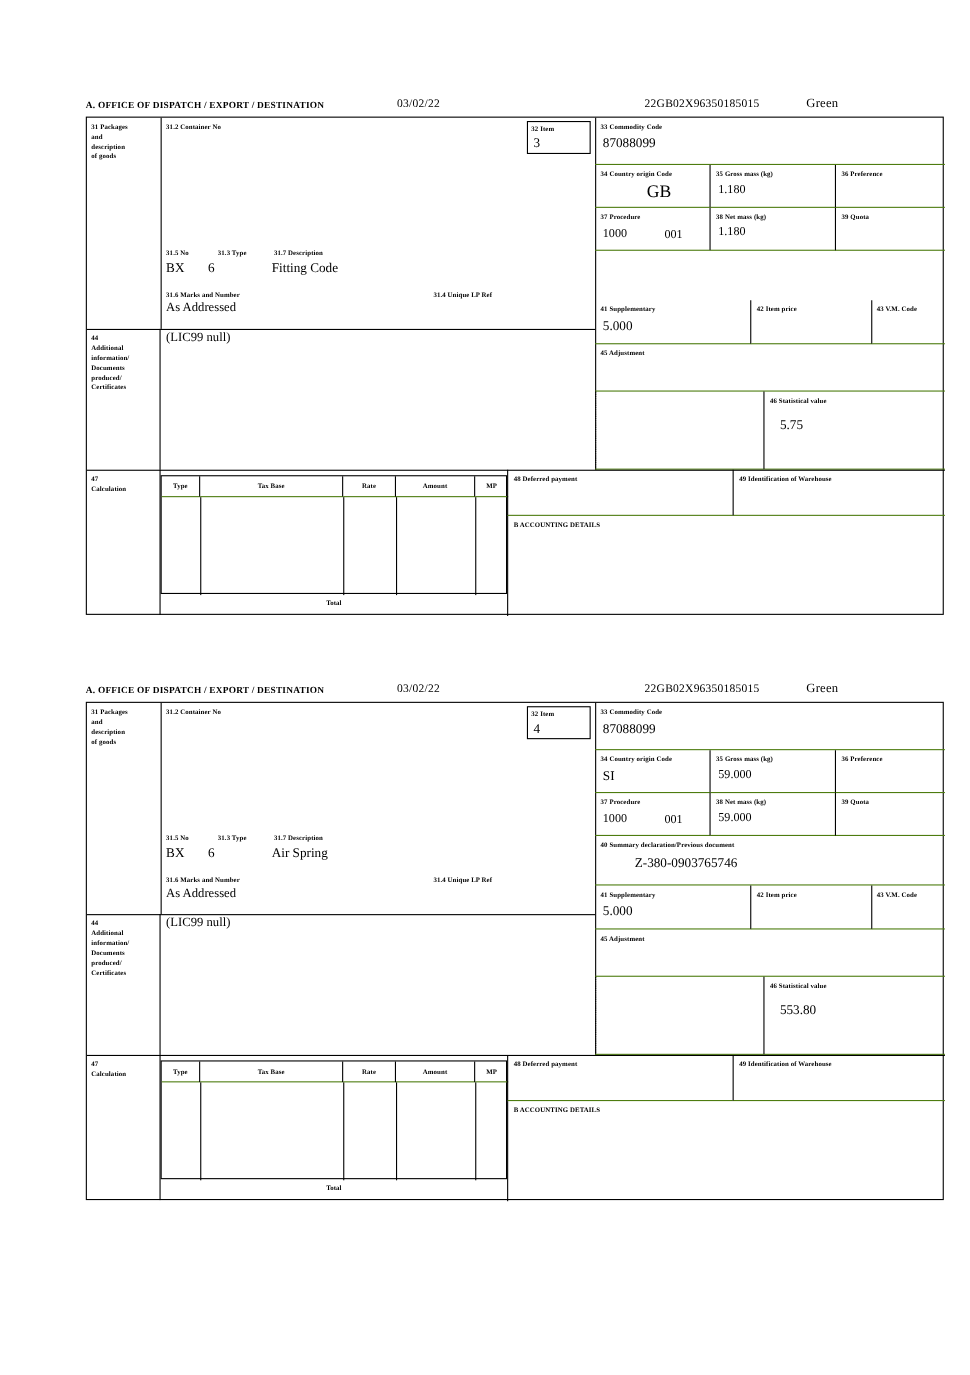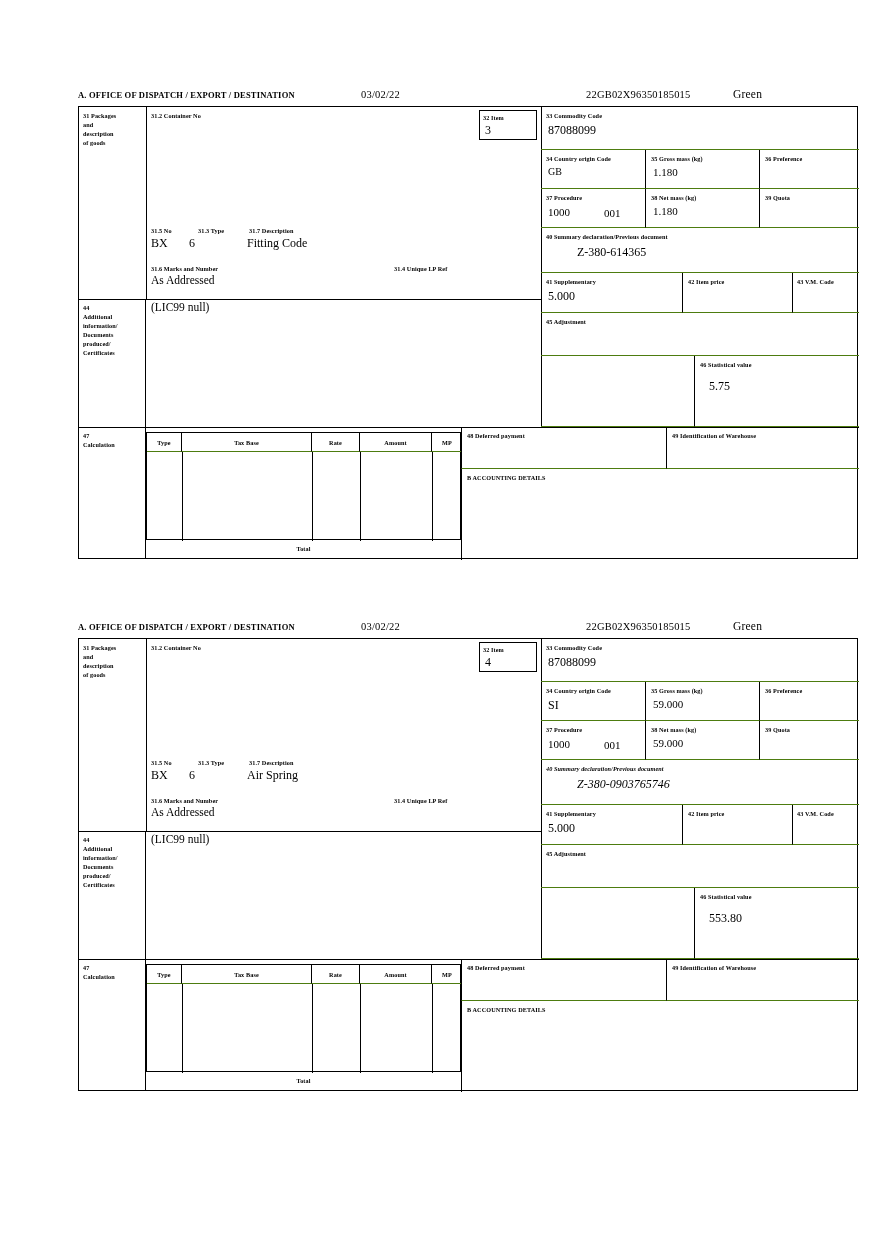--- a/index.html
+++ b/index.html
@@ -155,21 +155,21 @@
 
       <div class="cell" style="left:462px;top:0;width:0;height:320px;border-left:1px solid #000;"></div>
 
       <div class="cell bb" style="left:462px;top:0;width:318px;height:43px;">
         <div class="lbl" style="padding:4px 0 0 5px;">33 Commodity Code</div>
         <div class="val" style="padding:3px 0 0 7px;font-size:12px;">87088099</div>
       </div>
 
       <div class="cell bb br" style="left:462px;top:43px;width:105px;height:39px;">
         <div class="lbl" style="padding:4px 0 0 5px;">34 Country origin Code</div>
-        <div class="val" style="padding:3px 0 0 7px;font-size:10px;">GB</div>
+        <div class="val" style="padding:3px 0 0 7px;font-size:16px;margin-left:40px;">GB</div>
       </div>
       <div class="cell bb br" style="left:567px;top:43px;width:114px;height:39px;">
         <div class="lbl" style="padding:4px 0 0 5px;">35 Gross mass (kg)</div>
         <div class="val" style="padding:3px 0 0 7px;font-size:11px;">1.180</div>
       </div>
       <div class="cell bb" style="left:681px;top:43px;width:99px;height:39px;">
         <div class="lbl" style="padding:4px 0 0 5px;">36 Preference</div>
         <div class="val" style="padding:3px 0 0 7px;font-size:11px;"></div>
       </div>
 
@@ -180,24 +180,20 @@
       </div>
       <div class="cell bb br" style="left:567px;top:82px;width:114px;height:39px;">
         <div class="lbl" style="padding:4px 0 0 5px;">38 Net mass (kg)</div>
         <div class="val" style="padding:3px 0 0 7px;font-size:11px;">1.180</div>
       </div>
       <div class="cell bb" style="left:681px;top:82px;width:99px;height:39px;">
         <div class="lbl" style="padding:4px 0 0 5px;">39 Quota</div>
         <div class="val" style="padding:3px 0 0 7px;font-size:11px;"></div>
       </div>
 
-      <div class="cell bb" style="left:462px;top:121px;width:318px;height:45px;">
-        <div class="lbl" style="padding:4px 0 0 5px;">40 Summary declaration/Previous document</div>
-        <div class="val" style="padding:4px 0 0 36px;font-size:12px;">Z-380-614365</div>
-      </div>
 
       <div class="cell bb br" style="left:462px;top:166px;width:142px;height:40px;">
         <div class="lbl" style="padding:4px 0 0 5px;">41 Supplementary</div>
         <div class="val" style="padding:3px 0 0 7px;font-size:12px;">5.000</div>
       </div>
       <div class="cell bb br" style="left:604px;top:166px;width:110px;height:40px;">
         <div class="lbl" style="padding:4px 0 0 5px;">42 Item price</div>
         <div class="val" style="padding:3px 0 0 7px;font-size:11px;"></div>
       </div>
       <div class="cell bb" style="left:714px;top:166px;width:66px;height:40px;">
@@ -362,21 +358,21 @@
       </div>
       <div class="cell bb br" style="left:567px;top:82px;width:114px;height:39px;">
         <div class="lbl" style="padding:4px 0 0 5px;">38 Net mass (kg)</div>
         <div class="val" style="padding:3px 0 0 7px;font-size:11px;">59.000</div>
       </div>
       <div class="cell bb" style="left:681px;top:82px;width:99px;height:39px;">
         <div class="lbl" style="padding:4px 0 0 5px;">39 Quota</div>
         <div class="val" style="padding:3px 0 0 7px;font-size:11px;"></div>
       </div>
 
-      <div class="cell bb" style="left:462px;top:121px;width:318px;height:45px;font-style:italic;">
+      <div class="cell bb" style="left:462px;top:121px;width:318px;height:45px;">
         <div class="lbl" style="padding:4px 0 0 5px;">40 Summary declaration/Previous document</div>
         <div class="val" style="padding:4px 0 0 36px;font-size:12px;">Z-380-0903765746</div>
       </div>
 
       <div class="cell bb br" style="left:462px;top:166px;width:142px;height:40px;">
         <div class="lbl" style="padding:4px 0 0 5px;">41 Supplementary</div>
         <div class="val" style="padding:3px 0 0 7px;font-size:12px;">5.000</div>
       </div>
       <div class="cell bb br" style="left:604px;top:166px;width:110px;height:40px;">
         <div class="lbl" style="padding:4px 0 0 5px;">42 Item price</div>

